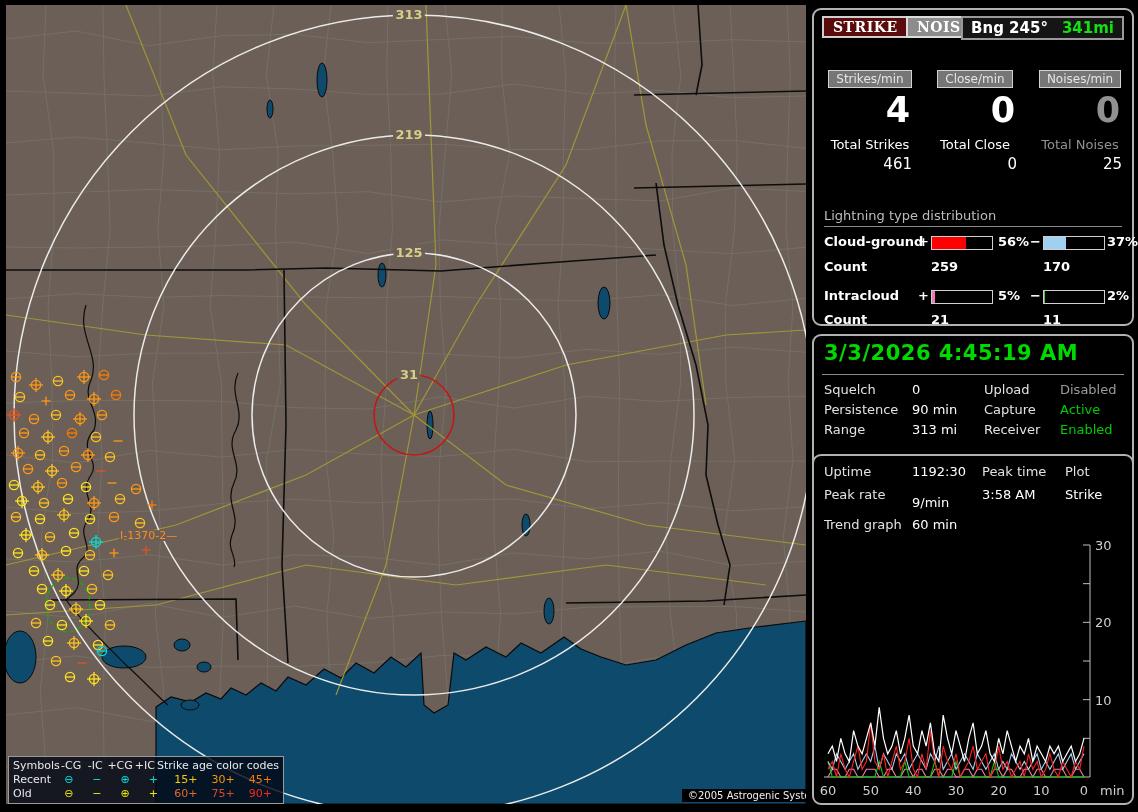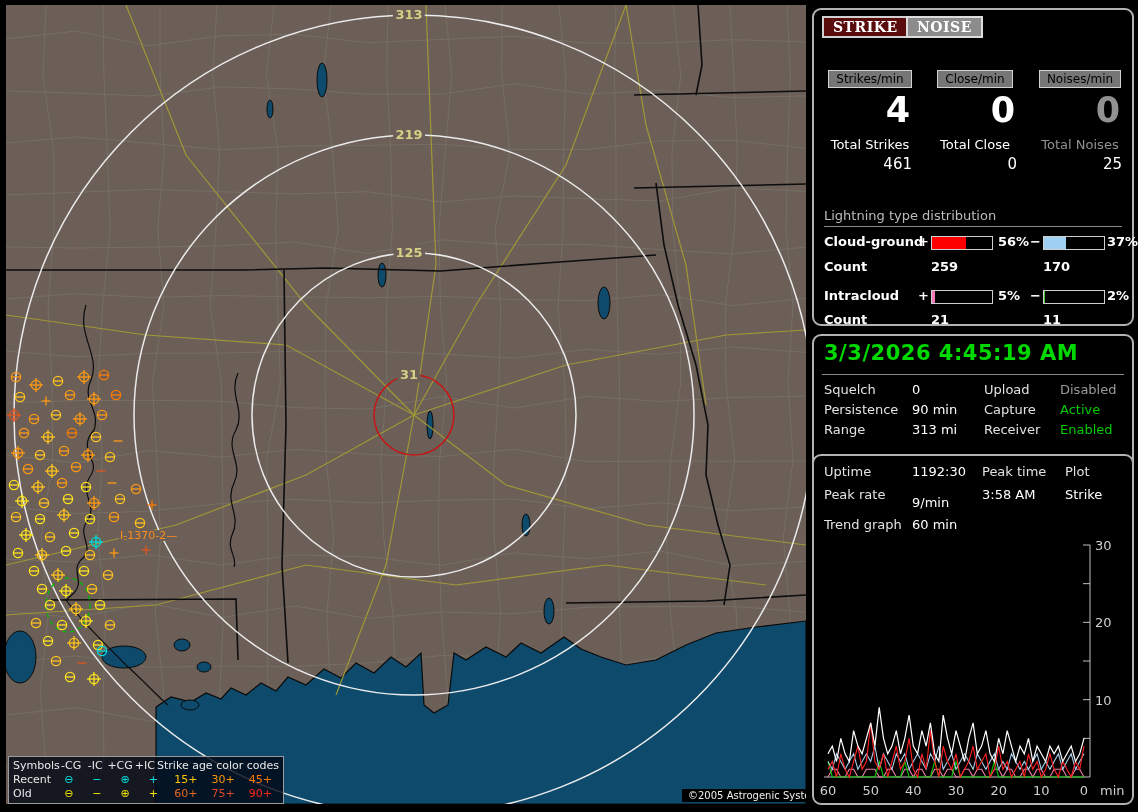--- a/index.html
+++ b/index.html
@@ -28,21 +28,21 @@
 
   .btn{position:absolute;top:6px;font-weight:bold;font-size:14px;letter-spacing:0.5px;
     padding:1px 9px;cursor:pointer;font-family:"DejaVu Serif","Liberation Serif",serif;}
   .btn.strike{left:8px;background:#5a0b0b;border:2px solid #cfcfcf;color:#fff;}
   .btn.noise{left:92px;background:#8c8c8c;border:2px solid #dcdcdc;color:#fff;}
   .bng{position:absolute;right:8px;top:6px;background:#151515;border:2px solid #9a9a9a;
     padding:1px 8px;font-weight:bold;font-size:15px;white-space:nowrap;}
   .bng .rng{color:#12e112;margin-left:14px;}
 
   .cnt-col{position:absolute;top:58px;width:100px;text-align:center;}
-  .chip{display:inline-block;background:#767676;border:1px solid #d2d2d2;color:#000000;
+  .chip{display:inline-block;background:#767676;border:1px solid #d2d2d2;color:#e5e5e5;
     font-size:12px;padding:1px 7px;white-space:nowrap;}
   .rate{font-size:35px;font-weight:bold;text-align:right;padding-right:10px;line-height:44px;}
   .tlabel{font-size:13px;margin-top:5px;}
   .tval{font-size:15px;text-align:right;padding-right:8px;margin-top:3px;}
   .dim{color:#919191;}
 
   .disttitle{position:absolute;left:10px;right:10px;top:198px;font-size:13px;color:#bcbcbc;
     border-bottom:1px solid #8a8a8a;padding-bottom:3px;}
   .arow{position:absolute;font-size:13px;white-space:nowrap;}
   .b{font-weight:bold;}
@@ -514,20 +514,23 @@
           <span class="lg-a" style="color:#e04828">75+</span>
           <span class="lg-a" style="color:#ff2818">90+</span>
         </div>
       </div>
     <div class="copyright">©2005 Astrogenic Systems</div>
   </div>
 
   <div class="panel panelA">
     <button class="btn strike">STRIKE</button>
     <button class="btn noise">NOISE</button>
+    <div class="bng">
+      <span>Bng 245°</span><span class="rng">341mi</span>
+    </div>
 
     <div class="cnt-col" style="left:6px;">
       <span class="chip">Strikes/min</span>
       <div class="rate">4</div>
       <div class="tlabel">Total Strikes</div>
       <div class="tval">461</div>
     </div>
     <div class="cnt-col" style="left:111px;">
       <span class="chip">Close/min</span>
       <div class="rate">0</div>

